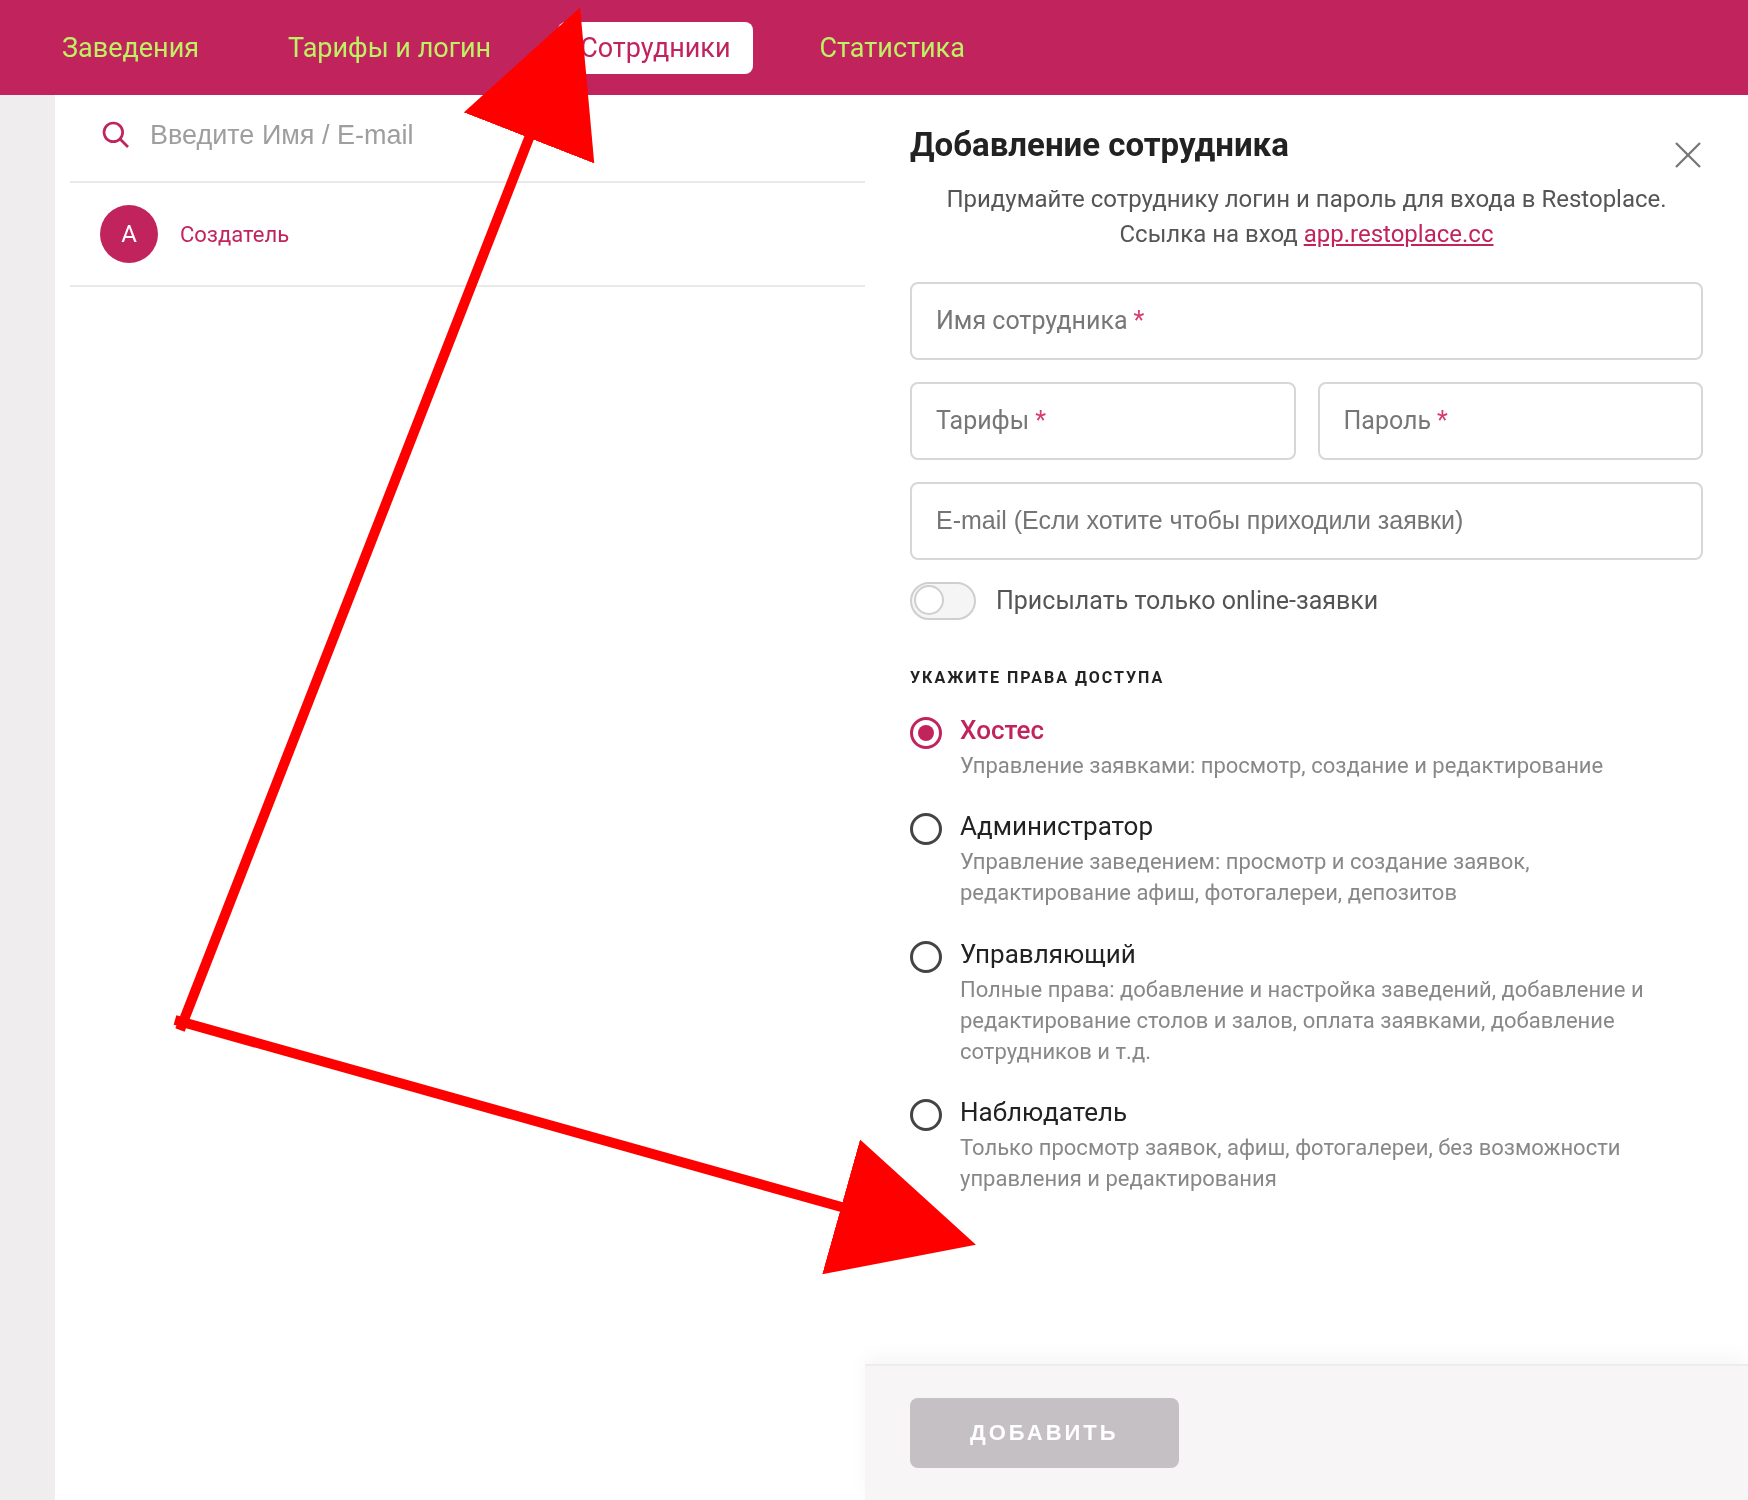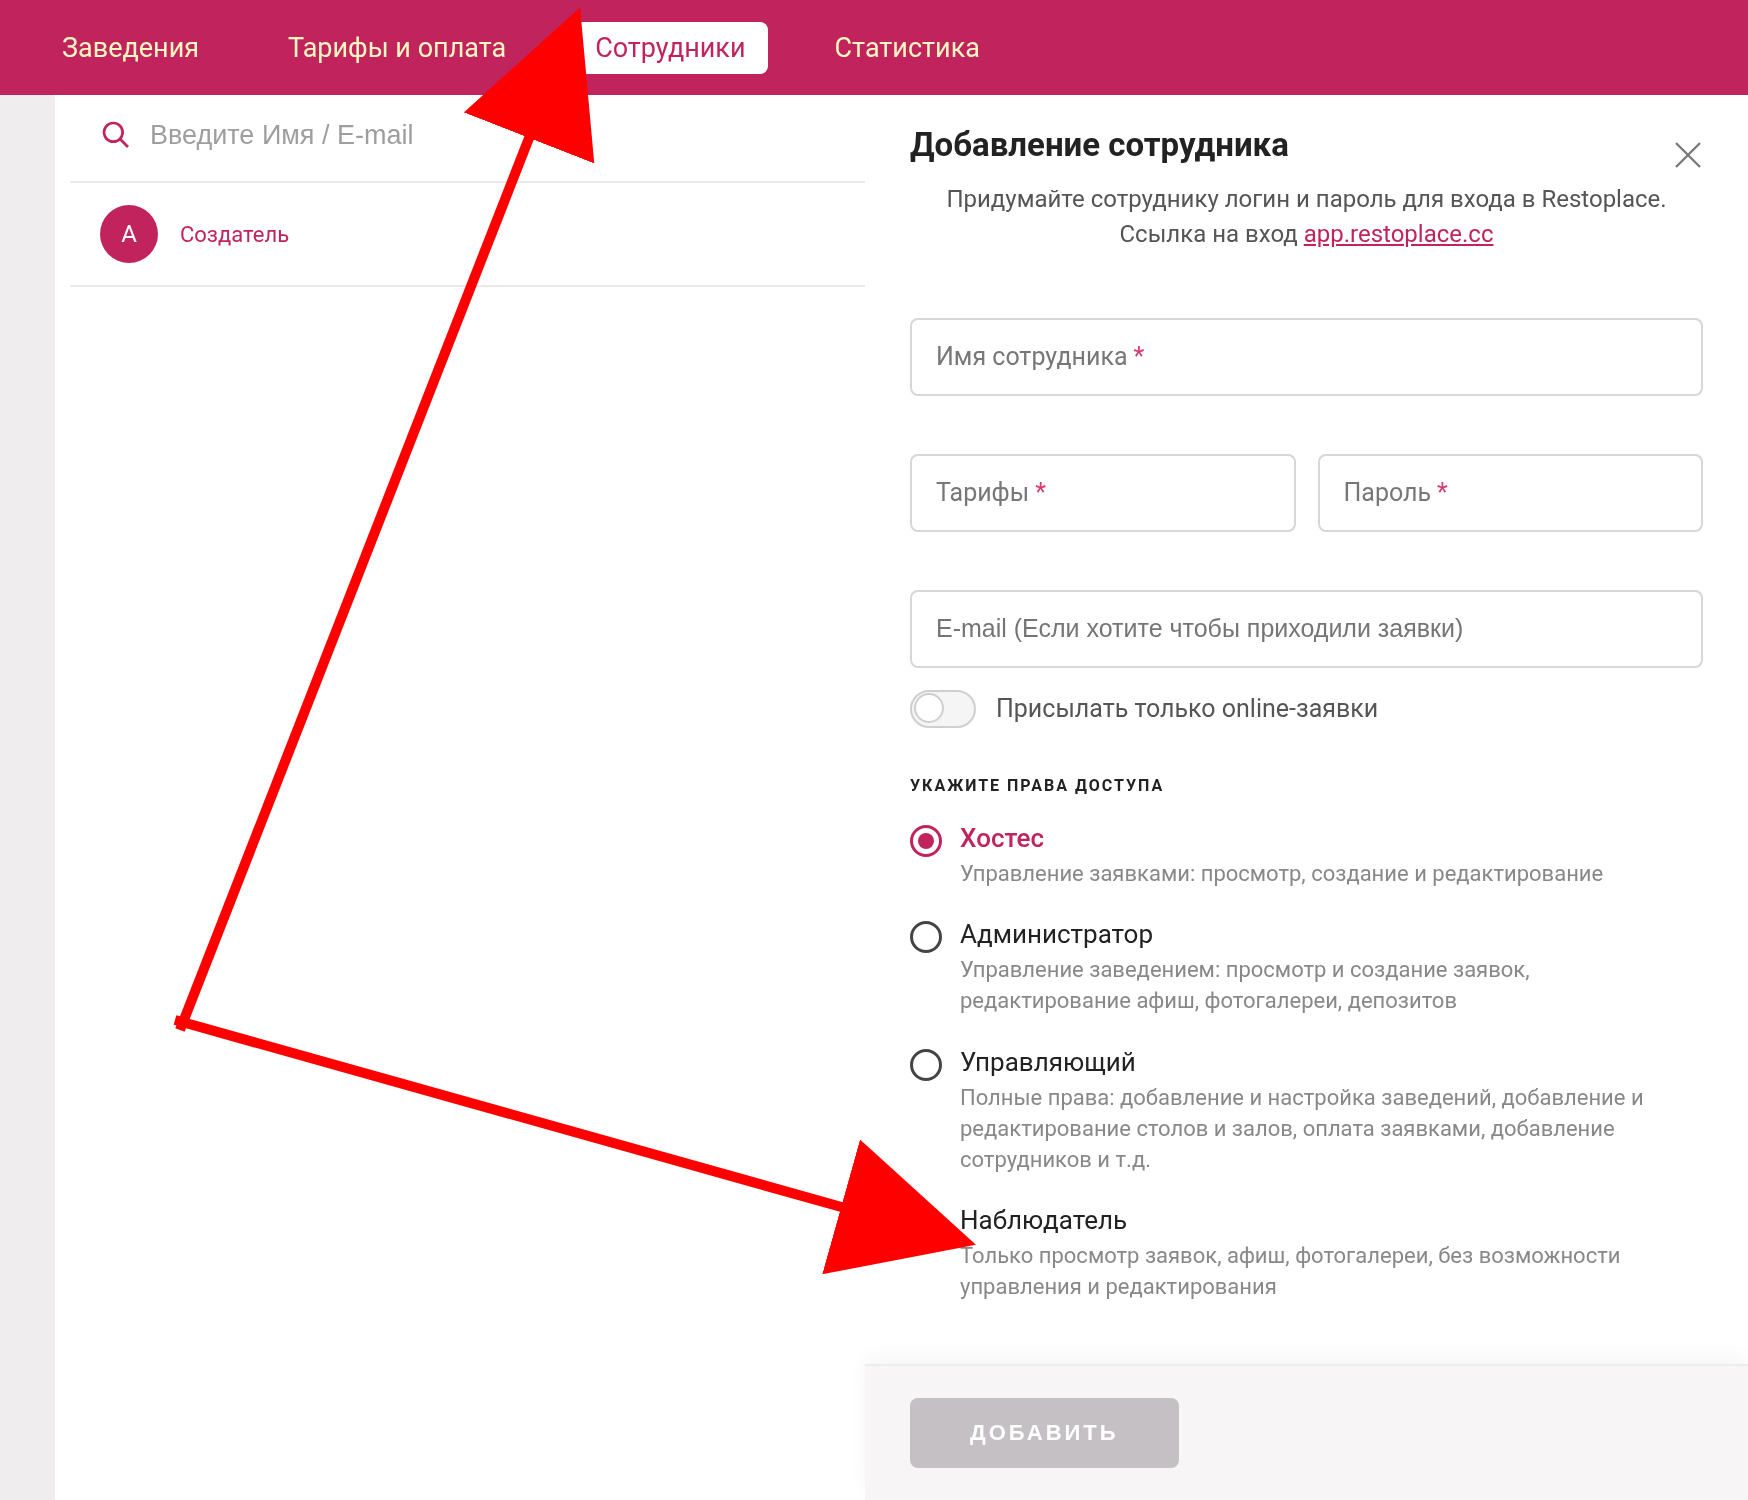--- a/index.html
+++ b/index.html
@@ -12,21 +12,21 @@
     }
     .topnav {
       background: #c1245d;
       height: 95px;
       display: flex;
       align-items: center;
       padding: 0 40px;
       gap: 45px;
     }
     .topnav-item {
-      color: #fef9c3;
+      color: #bef264;
       font-size: 27px;
       font-weight: 400;
       cursor: pointer;
       padding: 10px 22px;
       border-radius: 8px;
     }
     .topnav-item.active {
       background: #ffffff;
       color: #c1245d;
     }
@@ -151,21 +151,20 @@
       flex: 1;
       border: 2px solid #d7d7d7;
       border-radius: 8px;
       height: 78px;
       display: flex;
       align-items: center;
       padding: 0 24px;
       font-size: 25px;
       color: #777;
       background: #fff;
-      margin-top: 36px;
     }
     .field .req { color: #d63b6e; margin-left: 6px; }
     .field input {
       border: none;
       outline: none;
       font-size: 25px;
       width: 100%;
       background: transparent;
     }
     .toggle-row {
@@ -267,21 +266,21 @@
       height: 1500px;
       pointer-events: none;
       z-index: 50;
     }
   </style>
 </head>
 <body>
 
 <div class="topnav">
   <div class="topnav-item">Заведения</div>
-  <div class="topnav-item">Тарифы и оплата</div>
+  <div class="topnav-item">Тарифы и логин</div>
   <div class="topnav-item active">Сотрудники</div>
   <div class="topnav-item">Статистика</div>
 </div>
 
 <div class="content-area">
   <div class="left-panel">
     <div class="search-row">
       <svg class="search-icon-svg" viewBox="0 0 24 24" fill="none" stroke="#c1245d" stroke-width="2">
         <circle cx="10" cy="10" r="7"></circle>
         <line x1="21" y1="21" x2="15.2" y2="15.2"></line>

